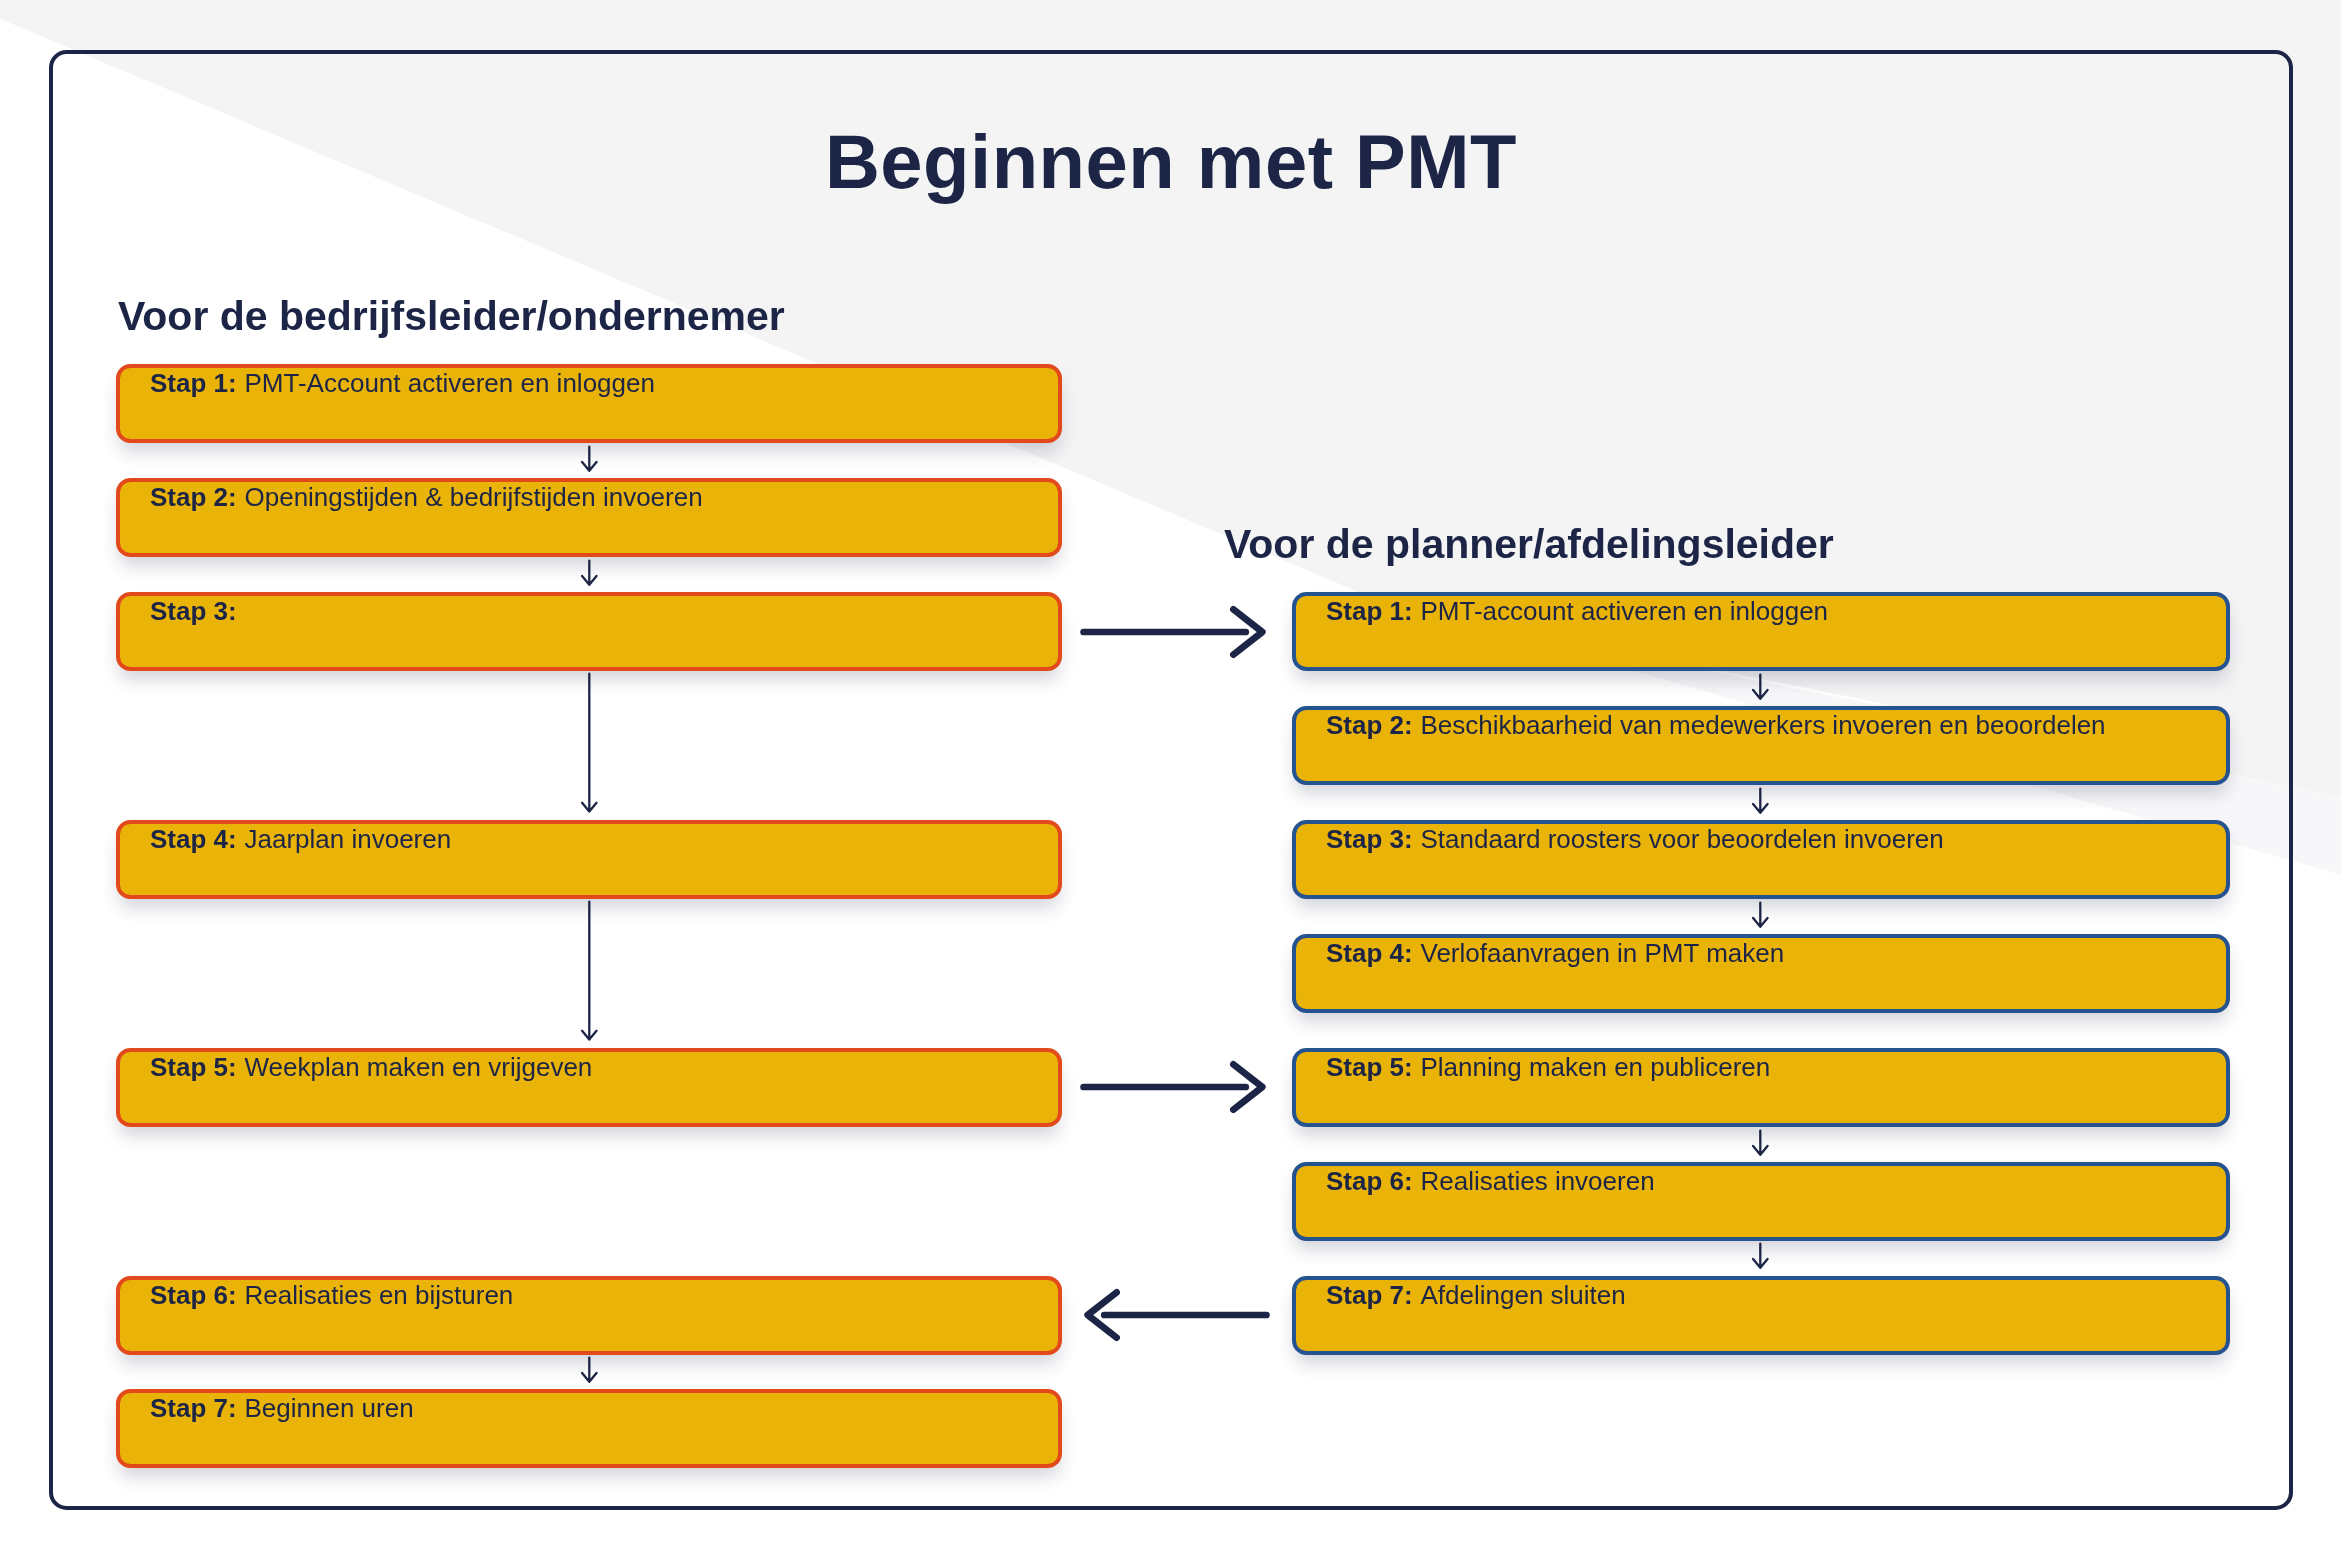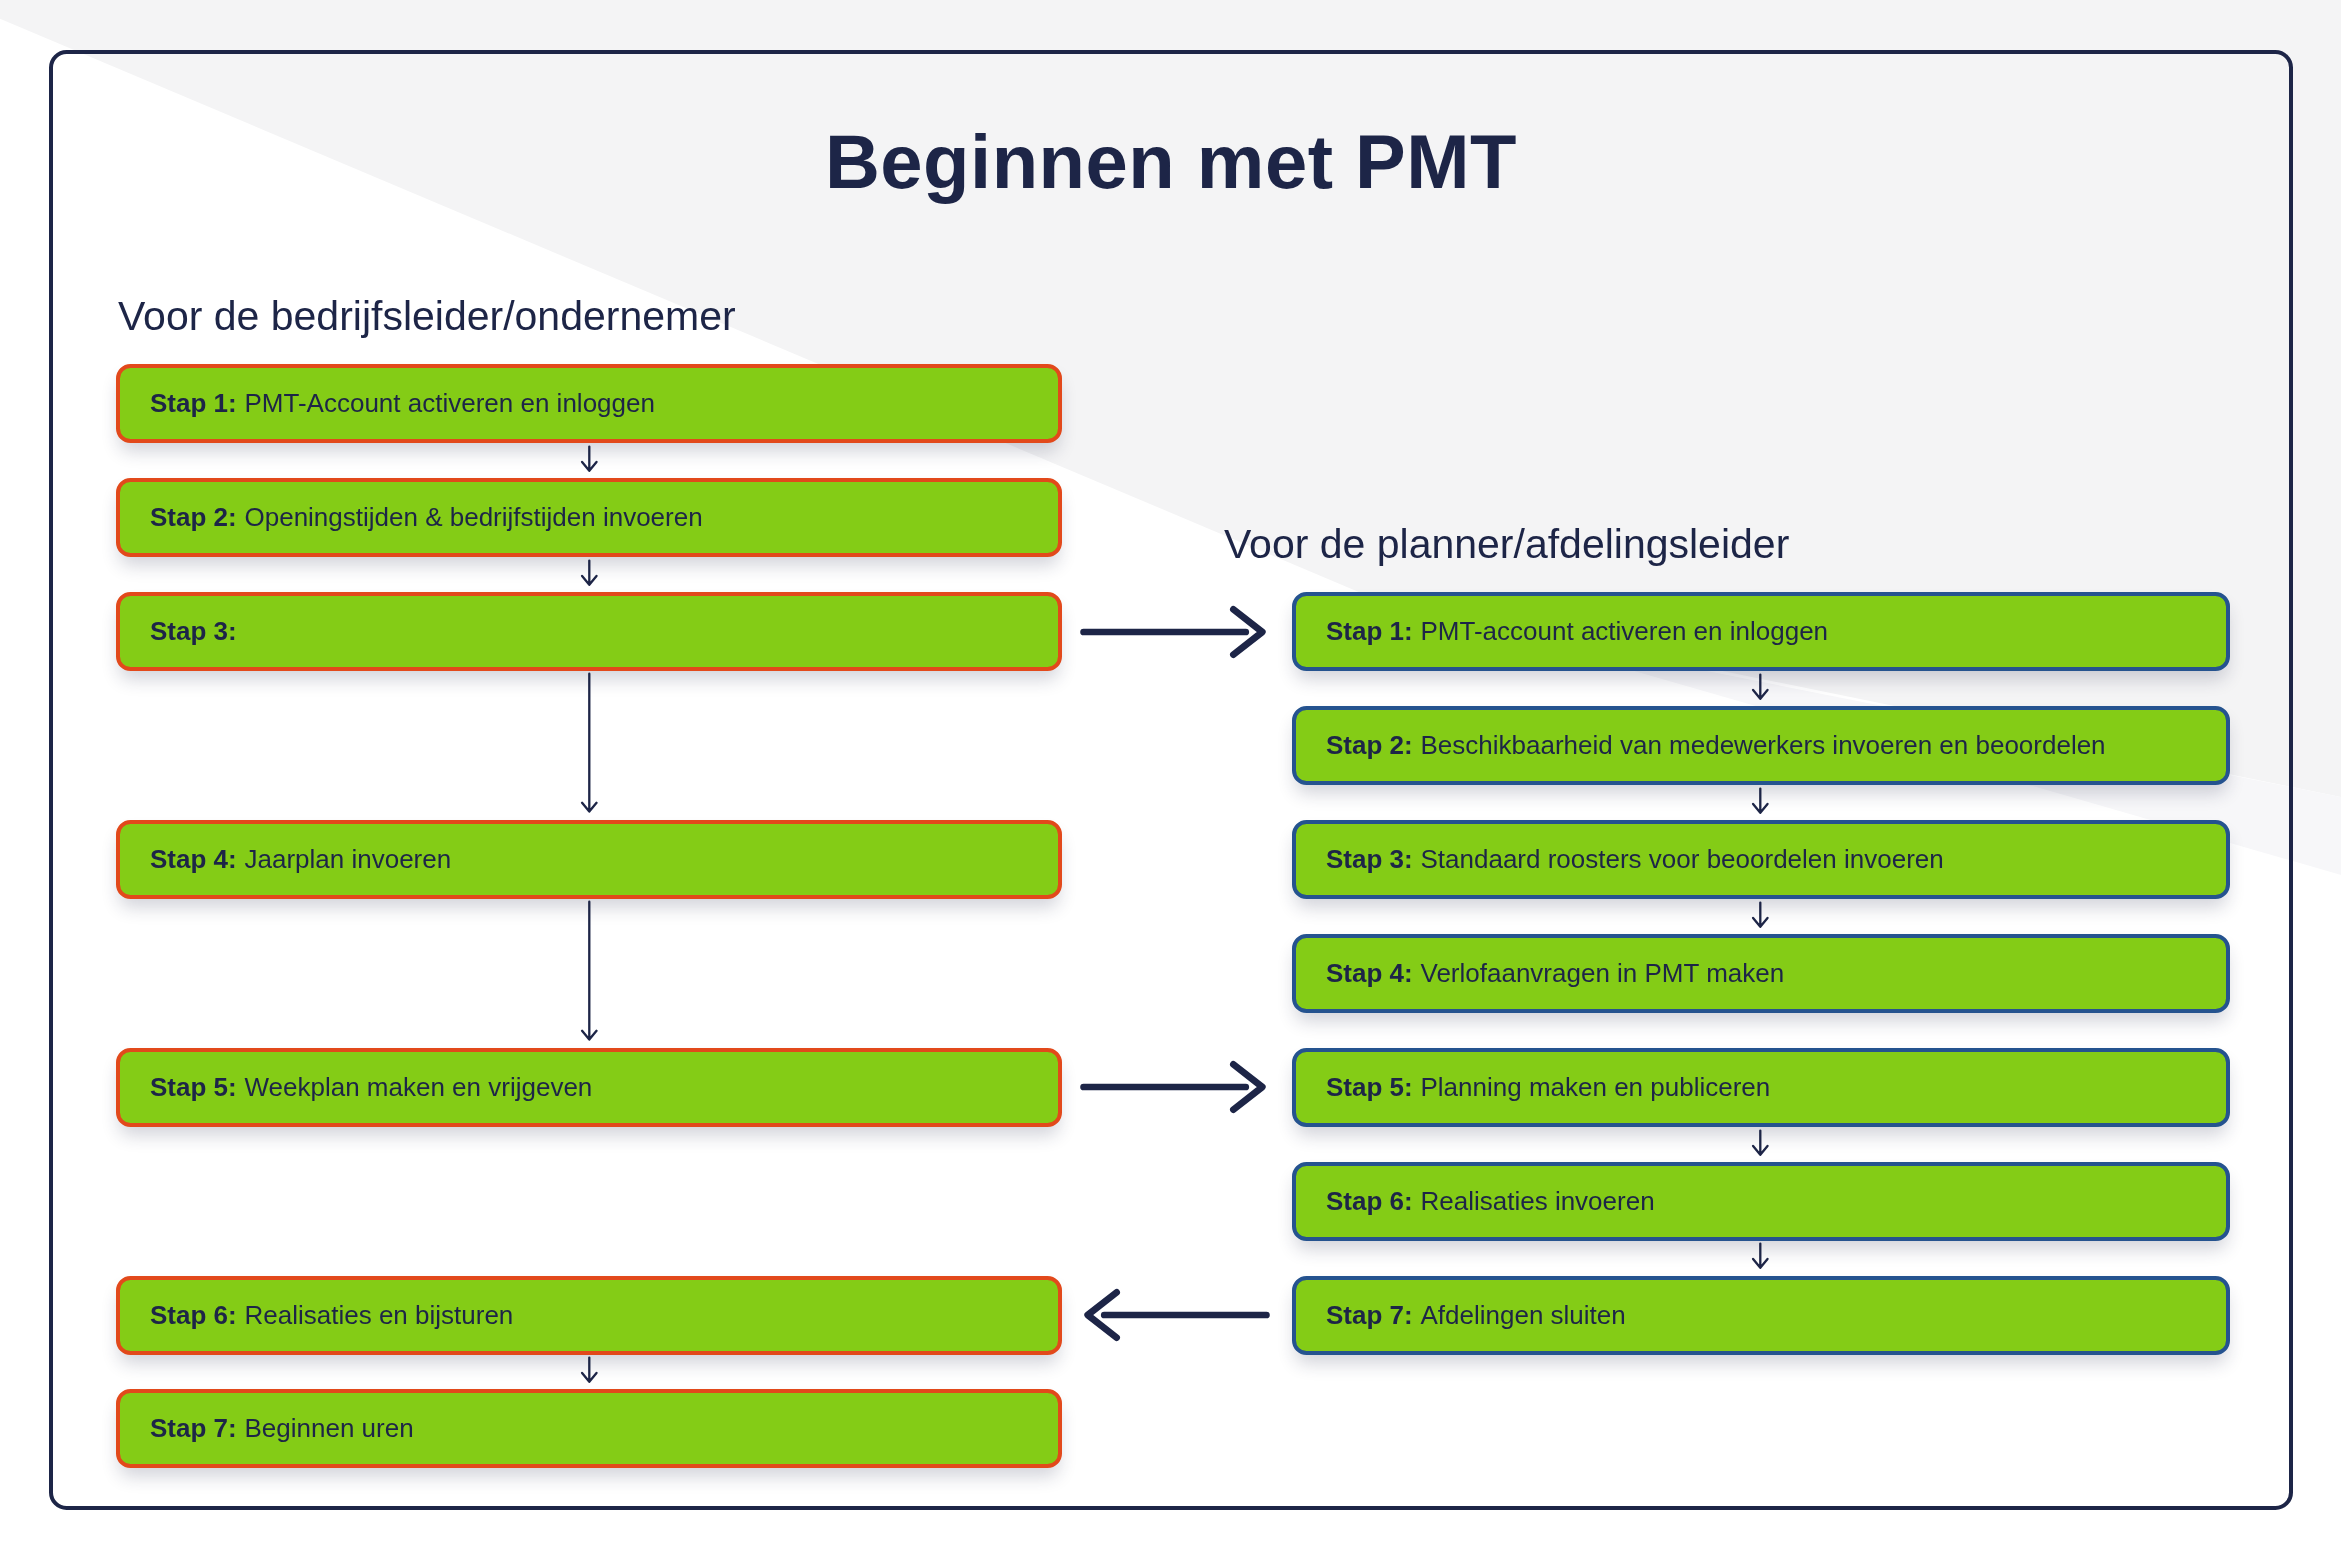--- a/index.html
+++ b/index.html
@@ -45,37 +45,36 @@
     text-align: center;
     font-size: 76px;
     font-weight: 700;
     letter-spacing: 0.5px;
     color: var(--navy);
     margin: 8px;
   }
   .col-header {
     position: absolute; z-index: 2;
     font-size: 41px;
-    font-weight: 400;
+    font-weight: 700;
     color: var(--navy);
     line-height: 1;
     margin: 0;
     white-space: nowrap;
   }
   .col-header.left  { left: 118px;  top: 296px;  }
   .col-header.right { left: 1224px; top: 524px; }
   
   .box {
     position: absolute; z-index: 2;
     height: 79px;
     box-sizing: border-box;
-    background: #84cc16;
+    background: #eab308;
     border-radius: 14.5px;
     display: flex;
-    align-items: center;
     padding-left: 30px;
     font-size: 26px;
     color: var(--navy);
     white-space: nowrap;
     box-shadow: 0 11.4px 17.6px -3.1px rgba(29, 37, 71, 0.20);
   }
   .box b { font-weight: 700; margin-right: 0.30em; }
   .box.left  { left: 116px;  width: 946px; border: 4.1px solid var(--orange); }
   .box.right { left: 1292px; width: 938px; border: 4.1px solid var(--blue);  }
   .l1 { top: 364px;  } .l2 { top: 478px;  } .l3 { top: 592px; }

